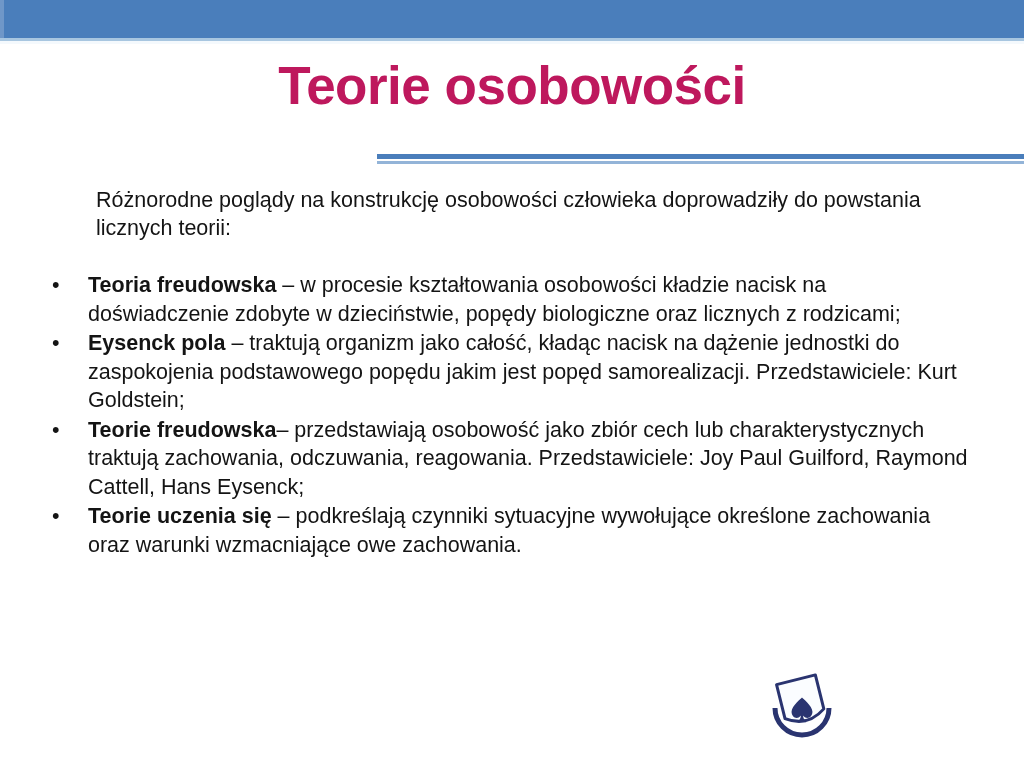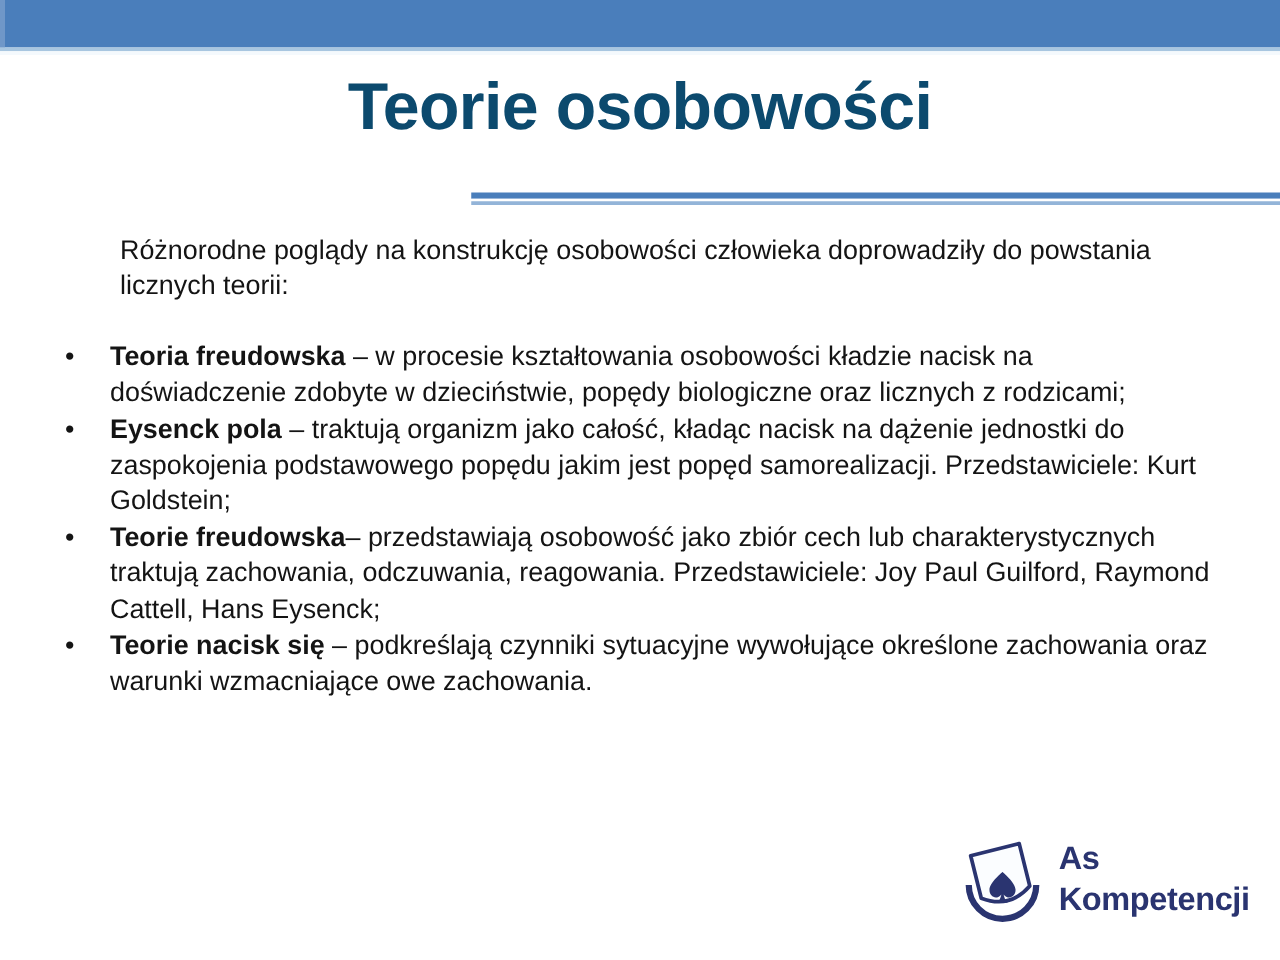--- a/index.html
+++ b/index.html
@@ -47,21 +47,21 @@
   }
 
   
   .title {
     position:absolute;
     left:0; top:58px;
     width:1024px;
     text-align:center;
     font-size:53px;
     font-weight:bold;
-    color:#0c4a6e;
+    color:#be185d;
     letter-spacing:-0.5px;
     line-height:1.05;
     white-space:nowrap;
   }
 
   
   .title-rule {
     position:absolute;
     left:377px; top:154px;
     width:647px; height:5px;
@@ -177,21 +177,21 @@
 
       <div class="bullet-item">
         <span class="bullet-marker">•</span><span class="bullet-lead">Eysenck pola</span><span> – traktują organizm jako całość, kładąc nacisk na dążenie jednostki do zaspokojenia podstawowego popędu jakim jest popęd samorealizacji. Przedstawiciele: Kurt Goldstein;</span>
       </div>
 
       <div class="bullet-item">
         <span class="bullet-marker">•</span><span class="bullet-lead">Teorie freudowska</span><span>– przedstawiają osobowość jako zbiór cech lub charakterystycznych traktują zachowania, odczuwania, reagowania. Przedstawiciele: Joy Paul Guilford, Raymond Cattell, Hans Eysenck;</span>
       </div>
 
       <div class="bullet-item">
-        <span class="bullet-marker">•</span><span class="bullet-lead">Teorie nacisk się</span><span> – podkreślają czynniki sytuacyjne wywołujące określone zachowania oraz warunki wzmacniające owe zachowania.</span>
+        <span class="bullet-marker">•</span><span class="bullet-lead">Teorie uczenia się</span><span> – podkreślają czynniki sytuacyjne wywołujące określone zachowania oraz warunki wzmacniające owe zachowania.</span>
       </div>
 
     </div>
   </div>
 
   <div class="logo">
     <div class="logo-mark">
       <svg width="74" height="74" viewBox="0 0 74 74" xmlns="http://www.w3.org/2000/svg">
 
         <path d="M8 30 A29 29 0 1 0 66 34 A29 29 0 0 1 8 30 Z" fill="#2a3470" opacity="0.95"></path>
@@ -200,19 +200,15 @@
 
         <g transform="rotate(-14 37 34)">
           <path d="M17 9 L57 9 L57 44 Q37 58 17 44 Z" fill="#fbfdff" stroke="#2a3470" stroke-width="3" stroke-linejoin="round"></path>
         </g>
 
         <g transform="translate(37,38) scale(0.95)">
           <path d="M0,-11 C 0,-11 -11,-2 -11,4 C -11,9 -7,11.5 -3.5,10 C -2,9.4 -1,8 -1,8 C -1,8 -1.6,12.5 -4.5,15 L 4.5,15 C 1.6,12.5 1,8 1,8 C 1,8 2,9.4 3.5,10 C 7,11.5 11,9 11,4 C 11,-2 0,-11 0,-11 Z" fill="#2a3470"></path>
         </g>
       </svg>
     </div>
-    <div class="logo-text">
-      <span class="l1">As</span>
-      <span class="l2">Kompetencji</span>
-    </div>
   </div>
 
 </div>
 
 </body></html>

